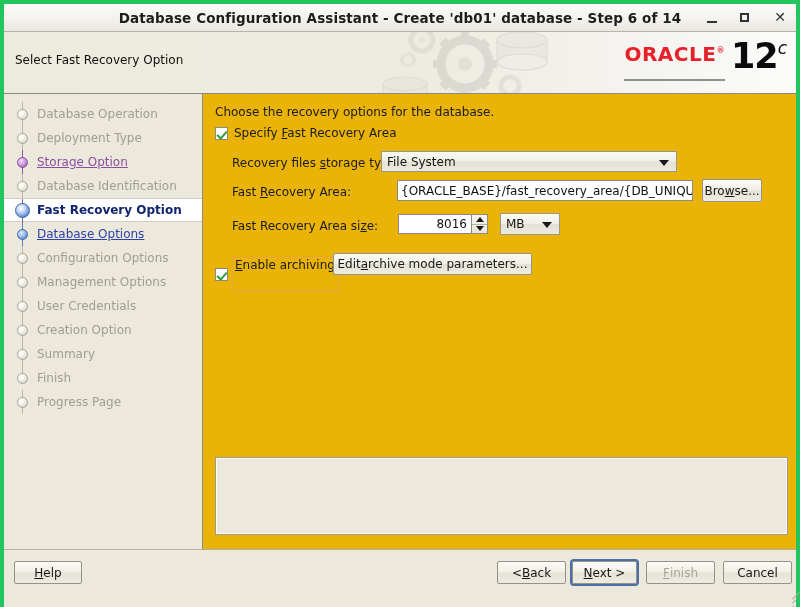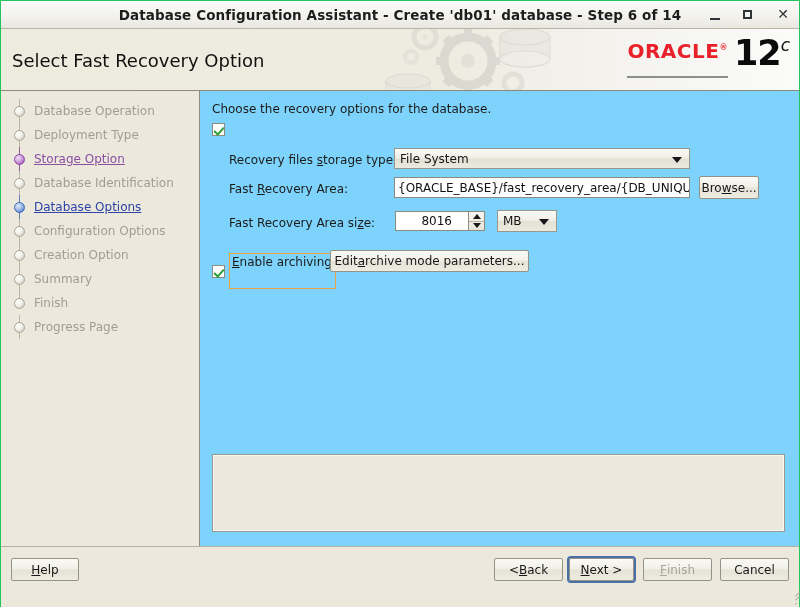--- a/index.html
+++ b/index.html
@@ -8,21 +8,21 @@
     overflow: hidden;
     font-family: "DejaVu Sans", "Liberation Sans", sans-serif;
     font-size: 12px;
     background: #ece9dc;
   }
   .window {
     position: relative;
     width: 800px; height: 607px;
     background: #ece9dc;
     box-sizing: border-box;
-    border: 1px solid #22c55e;
+    border: 4px solid #22c55e;
   }
 
   
   .titlebar {
     position: relative;
     height: 27px;
     background: linear-gradient(to bottom, #fbfbfa 0%, #f3f2ee 55%, #e9e7e0 100%);
     border-bottom: 1px solid #b8b4a8;
     display: flex; align-items: center; justify-content: center;
   }
@@ -55,21 +55,21 @@
   
   .header {
     position: relative;
     height: 61px;
     background: linear-gradient(to right, #edeade 0%, #eeebe0 55%, #f4f3ef 78%, #fbfbfa 100%);
     border-bottom: 1px solid #8c897e;
     overflow: hidden;
   }
   .header-title {
     position: absolute; left: 11px; top: 21px;
-    font-size: 18px; color: #10100f;
+    font-size: 12px; color: #10100f;
     white-space: nowrap;
   }
   .header-art { position: absolute; right: 196px; top: -8px; width: 230px; height: 75px; opacity: .5; }
   .oracle-logo {
     position: absolute; right: 10px; top: 9px;
     display: flex; align-items: flex-start; gap: 6px;
   }
   .ol-left { display: flex; flex-direction: column; align-items: flex-end; padding-top: 3px; gap: 12px; }
   .ol-oracle {
     color: #e8202a; font-weight: bold; font-size: 20px;
@@ -143,21 +143,21 @@
     background: #ffffff;
     border-top: 1px solid #cfcdc2;
     border-bottom: 1px solid #cfcdc2;
     margin-left: 0; width: 198px;
   }
   .nav-item.current .nav-label {
     color: #11246e; font-weight: bold; text-decoration: none; margin-left: 7px;
   }
 
   
-  .content { flex: 1; position: relative; background: #7dd3fc; }
+  .content { flex: 1; position: relative; background: #eab308; }
   .intro { position: absolute; left: 12px; top: 11px; font-size: 12px; color: #1b1b19; }
 
   .chk-row { position: absolute; display: flex; align-items: center; }
   .checkbox {
     width: 13px; height: 13px; box-sizing: border-box;
     background: #ffffff; border: 1px solid #8d8a80;
     position: relative; flex: 0 0 auto;
   }
   .checkbox.checked::after {
     content: "";
@@ -208,21 +208,21 @@
     display: flex; align-items: center; justify-content: center;
     font-size: 12px; color: #18181a;
     white-space: nowrap;
   }
   .btn.disabled { color: #a8a59a; }
   .btn.default { outline: 2px solid #4a6fa8; outline-offset: 0px; }
 
   .spinner {
     position: absolute; box-sizing: border-box;
     border: 1px solid #8d8a80; background: #ffffff;
-    display: flex; align-items: center; gap: 12px;
+    display: flex; align-items: center;
   }
   .spinner .val {
     flex: 1; text-align: right; padding-right: 4px;
     font-size: 12px; color: #111;
   }
   .spin-btns {
     width: 15px; height: 100%;
     display: flex; flex-direction: column;
     border-left: 1px solid #8d8a80;
     background: linear-gradient(to bottom, #f7f6f1, #e7e4d8);
@@ -342,34 +342,49 @@
         <div class="bullet"></div>
         <div class="nav-label">Storage Option</div>
       </div>
 
       <div class="nav-item">
         <div class="connector"></div>
         <div class="bullet"></div>
         <div class="nav-label">Database Identification</div>
       </div>
 
+      <div class="nav-item current">
+        <div class="connector"></div>
+        <div class="bullet"></div>
+        <div class="nav-label">Fast Recovery Option</div>
+      </div>
 
       <div class="nav-item enabled">
         <div class="connector"></div>
         <div class="bullet"></div>
         <div class="nav-label">Database Options</div>
       </div>
 
       <div class="nav-item">
         <div class="connector"></div>
         <div class="bullet"></div>
         <div class="nav-label">Configuration Options</div>
       </div>
 
-
+      <div class="nav-item">
+        <div class="connector"></div>
+        <div class="bullet"></div>
+        <div class="nav-label">Management Options</div>
+      </div>
+
+      <div class="nav-item">
+        <div class="connector"></div>
+        <div class="bullet"></div>
+        <div class="nav-label">User Credentials</div>
+      </div>
 
       <div class="nav-item">
         <div class="connector"></div>
         <div class="bullet"></div>
         <div class="nav-label">Creation Option</div>
       </div>
 
       <div class="nav-item">
         <div class="connector"></div>
         <div class="bullet"></div>
@@ -388,24 +403,25 @@
         <div class="nav-label">Progress Page</div>
       </div>
     </div>
 
     <div class="content">
 
       <div class="intro">Choose the recovery options for the database.</div>
 
       <div class="chk-row" style="left:12px; top:32px;">
         <div class="checkbox checked"></div>
+        <div class="chk-label"><span>Specify </span><u>F</u><span>ast Recovery Area</span></div>
       </div>
 
       <div class="field-label" style="left:29px; top:62px;"><span>Recovery files </span><u>s</u><span>torage type:</span></div>
-      <div class="combo" style="left:194px; top:57px; width:296px; height:21px;">
+      <div class="combo" style="left:178px; top:57px; width:296px; height:21px;">
         <span>File System</span>
         <span class="arrow"></span>
       </div>
 
       <div class="field-label" style="left:29px; top:91px;"><span>Fast </span><u>R</u><span>ecovery Area:</span></div>
       <div class="textfield" style="left:194px; top:86px; width:296px; height:21px;">
         <span>{ORACLE_BASE}/fast_recovery_area/{DB_UNIQUE_</span>
       </div>
       <div class="btn" style="left:499px; top:85px; width:60px; height:23px;">
         <span>Bro</span>

